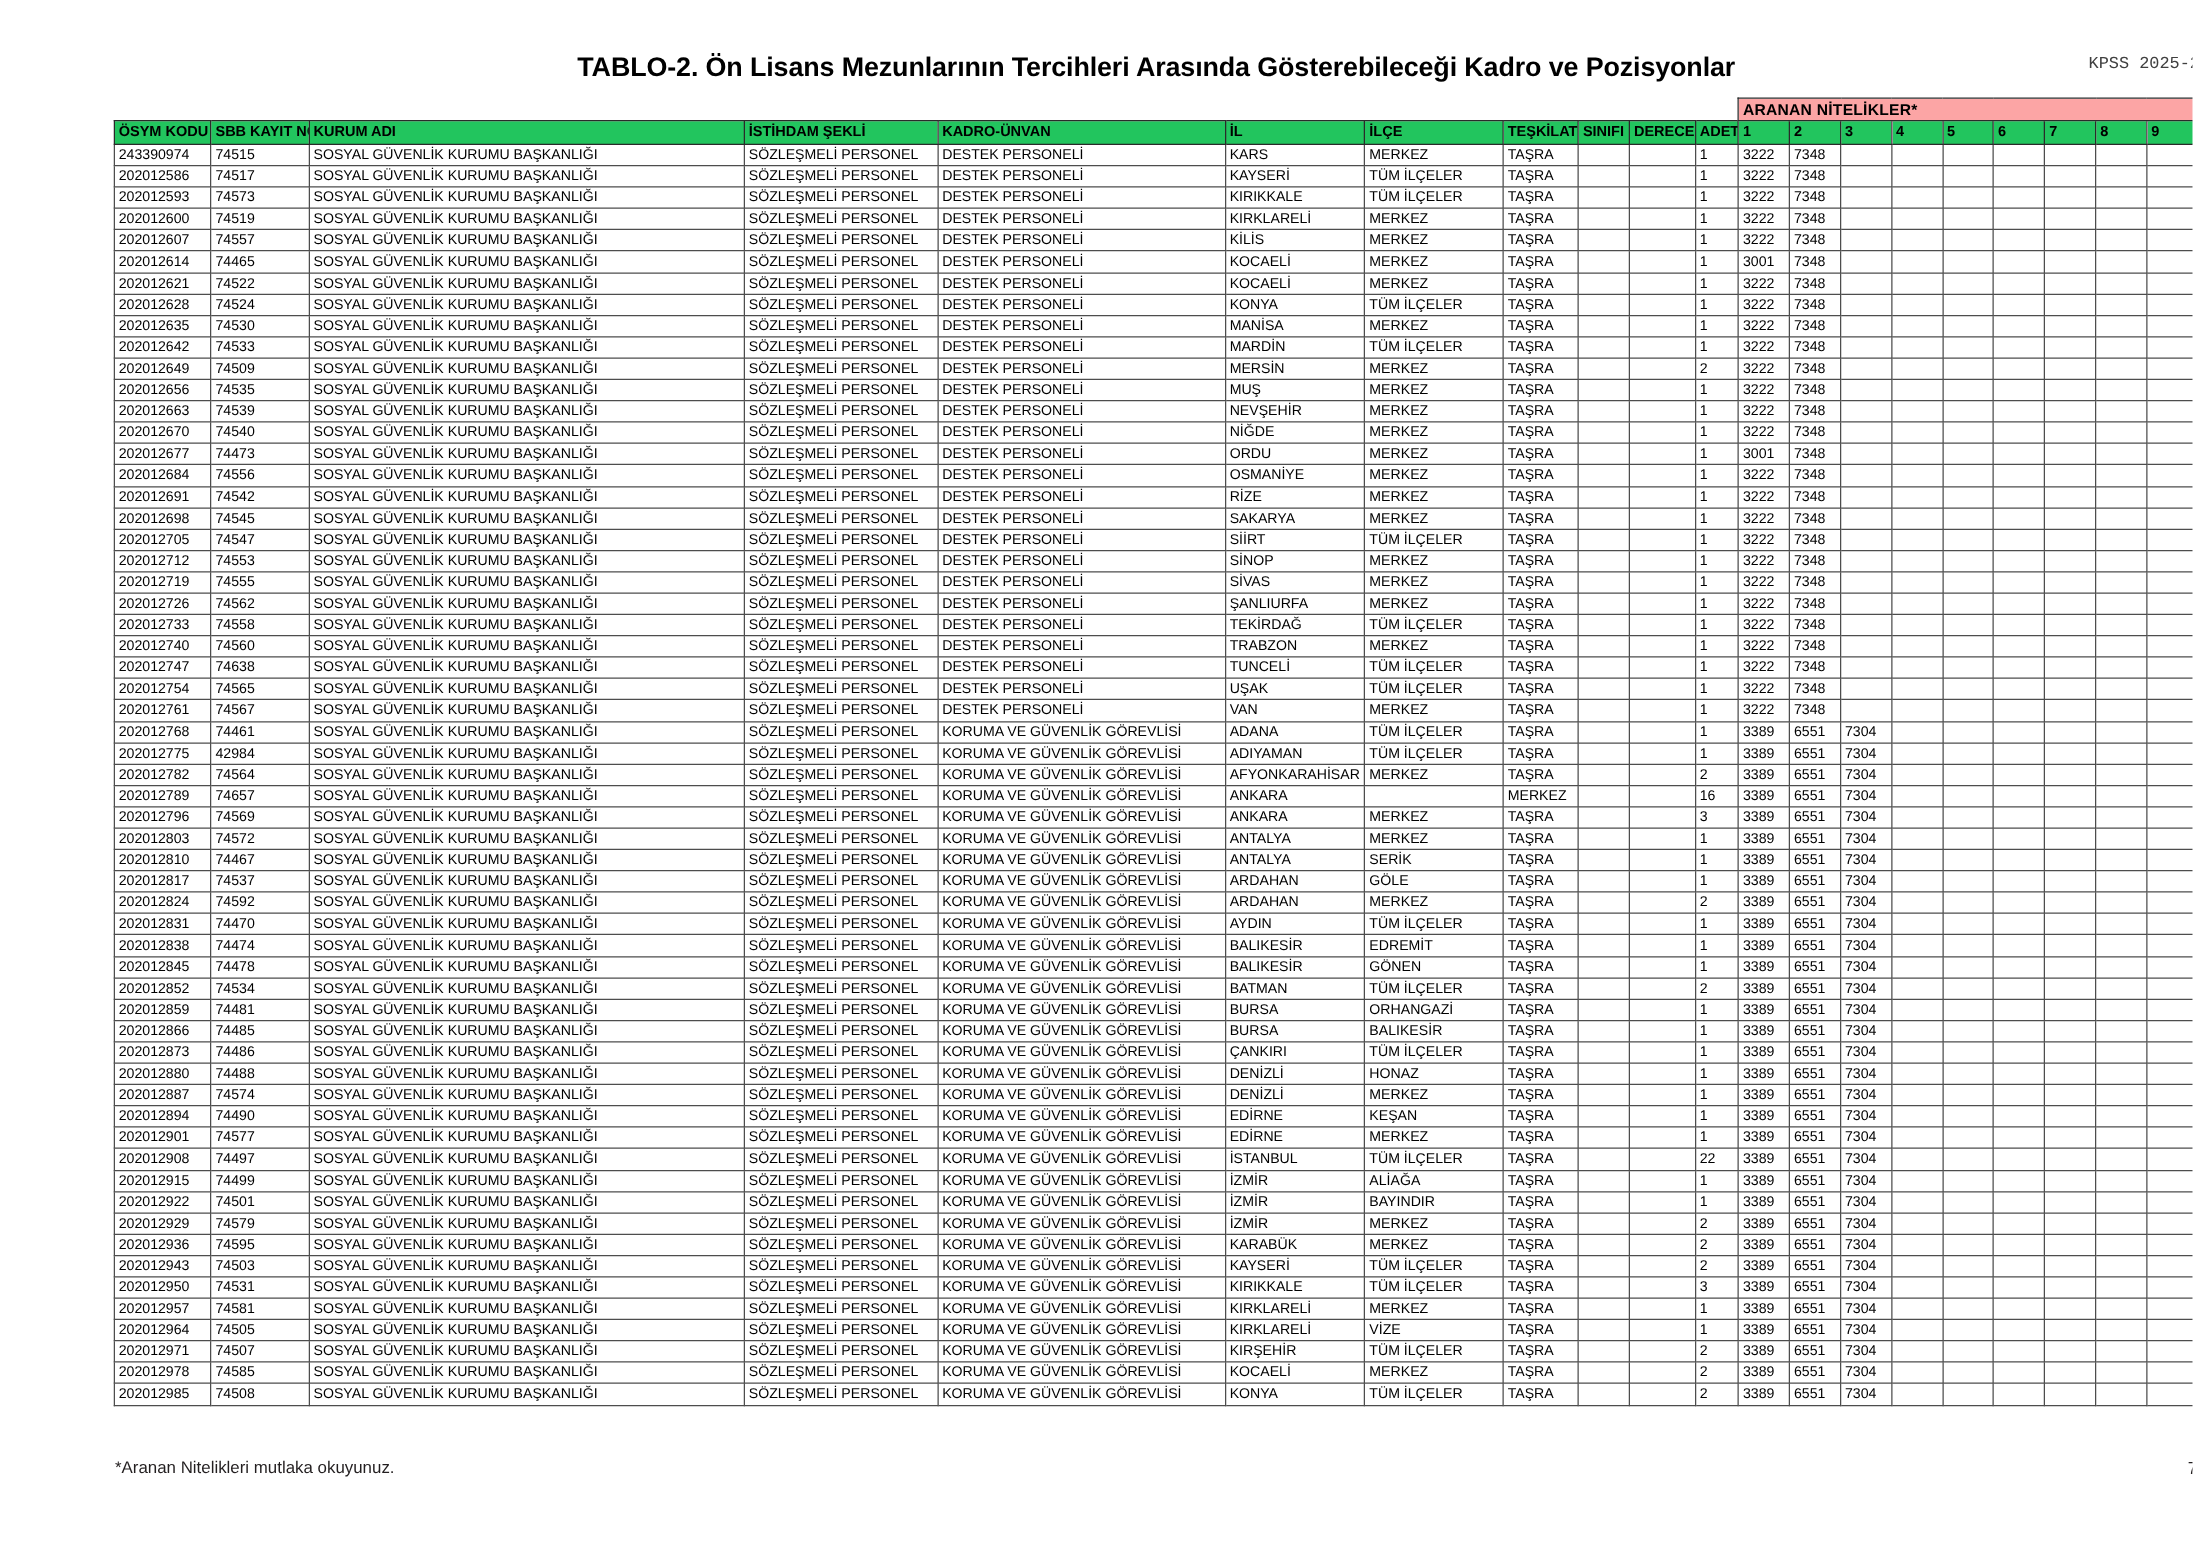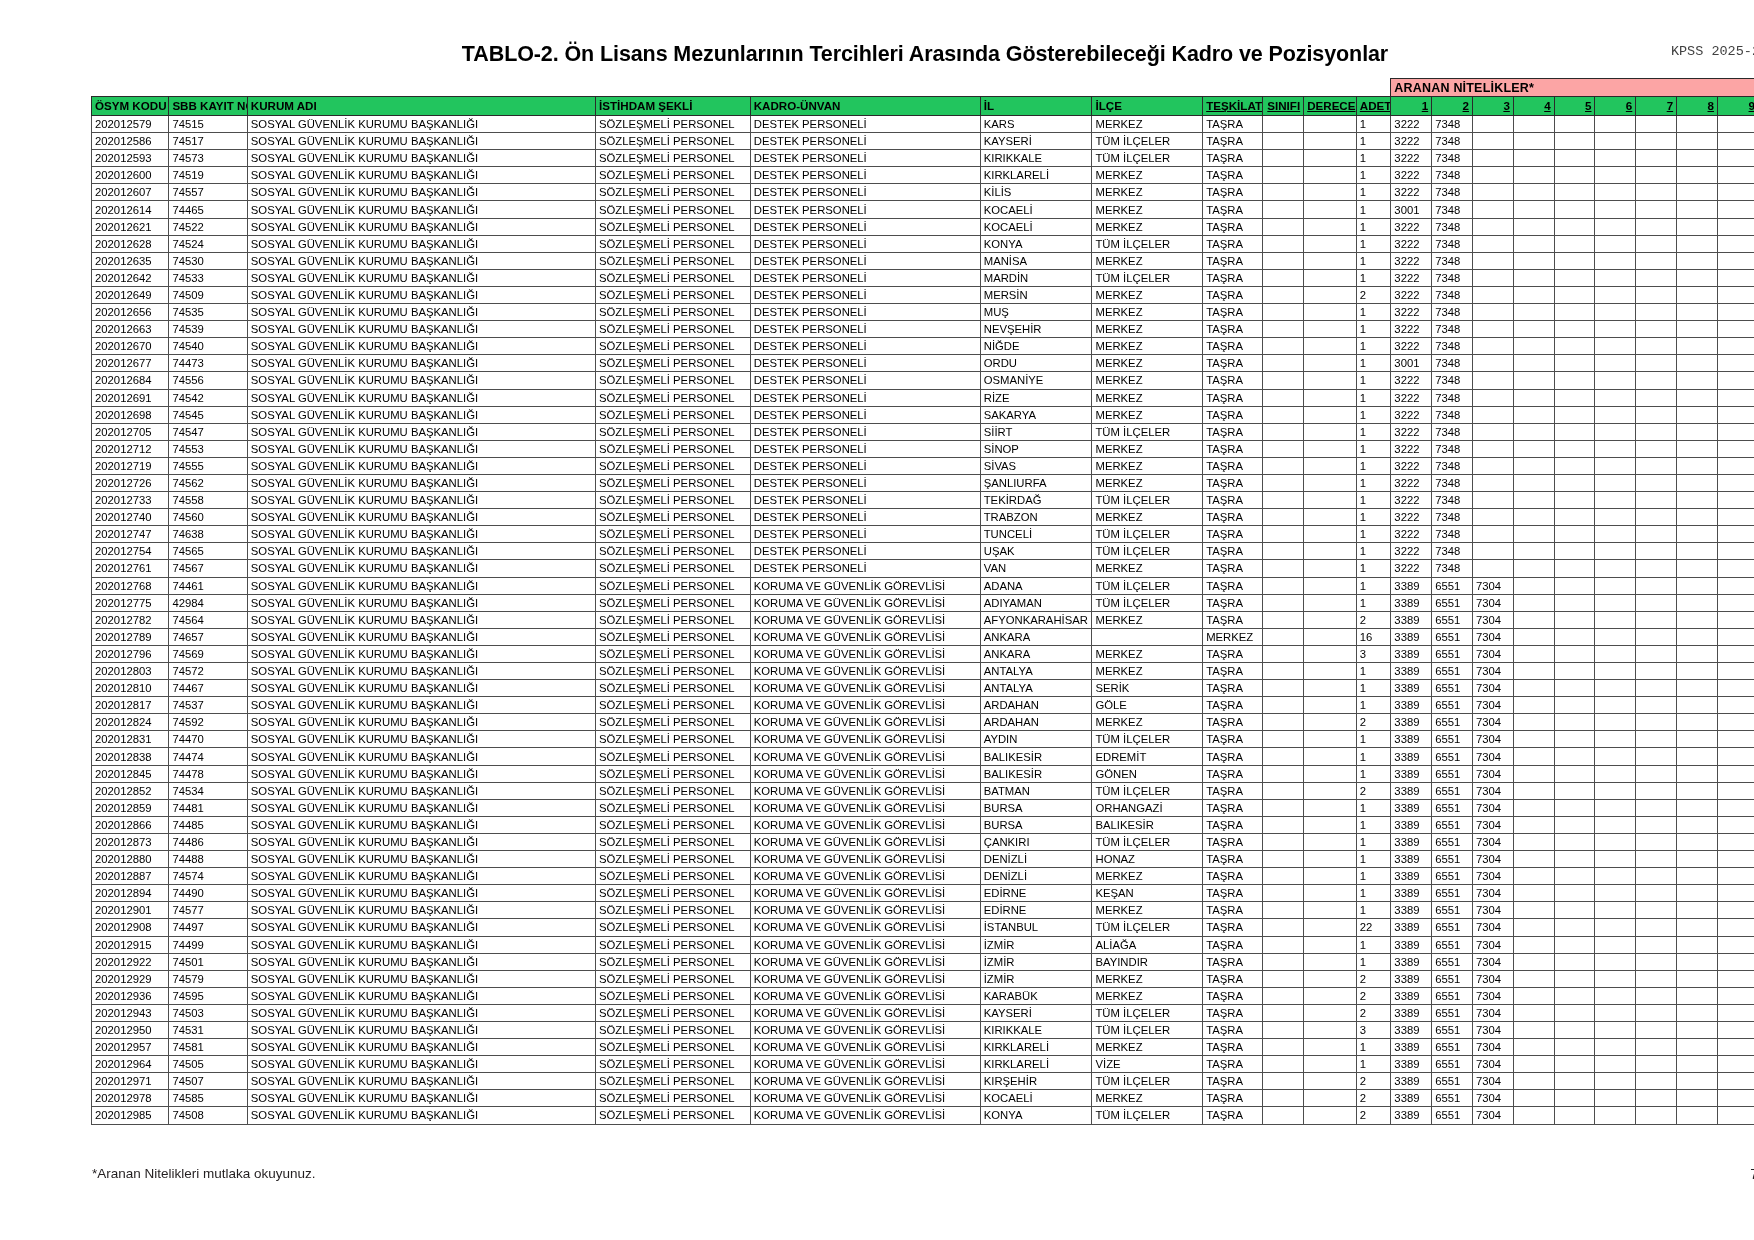--- a/index.html
+++ b/index.html
@@ -76,21 +76,21 @@
     background: #ffffff;
     border: none;
   }
   thead tr.col-head td {
     background: #22c55e;
     border: 1px solid #2a2a2a;
     font-weight: bold;
     font-size: 11.6px;
     height: 19px;
   }
-  thead tr.col-head td.ctr { text-align: right; text-decoration: underline; }
+  thead tr.col-head td.ctr { text-align: left; }
   td.num { text-align: right; padding-right: 5px; }
   td.ctr { text-align: center; }
   .footnote {
     position: absolute;
     left: 44px;
     top: 1166px;
     font-size: 13.5px;
     color: #231f20;
     text-align: right;
   }
@@ -157,21 +157,21 @@
           <td class="ctr">4</td>
           <td class="ctr">5</td>
           <td class="ctr">6</td>
           <td class="ctr">7</td>
           <td class="ctr">8</td>
           <td class="ctr">9</td>
         </tr>
       </thead>
       <tbody id="table-body">
           <tr>
-            <td>202012579</td>
+            <td>243390974</td>
             <td>74515</td>
             <td>SOSYAL GÜVENLİK KURUMU BAŞKANLIĞI</td>
             <td>SÖZLEŞMELİ PERSONEL</td>
             <td>DESTEK PERSONELİ</td>
             <td>KARS</td>
             <td>MERKEZ</td>
             <td class="ctr">TAŞRA</td>
             <td class="ctr"></td>
             <td class="ctr"></td>
             <td class="num">1</td>

